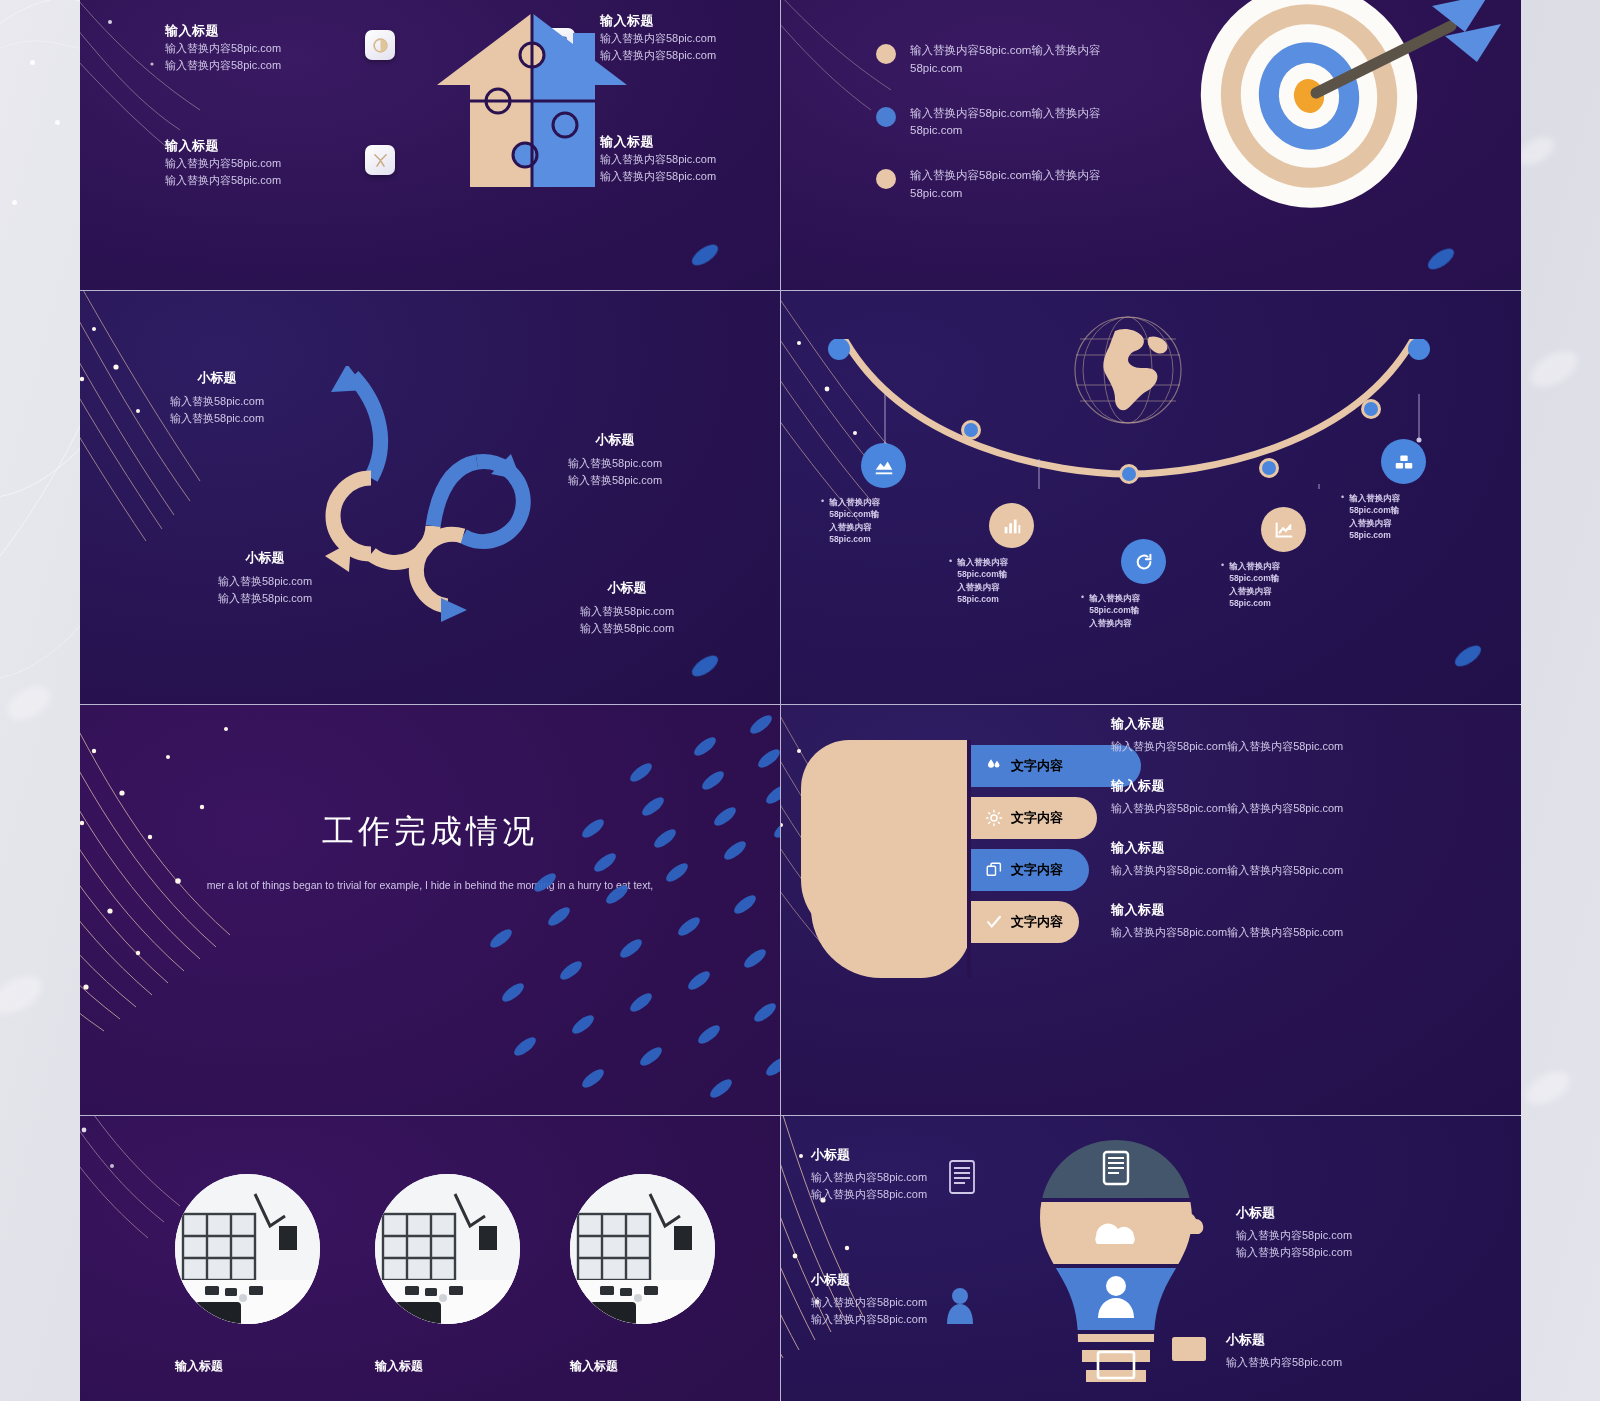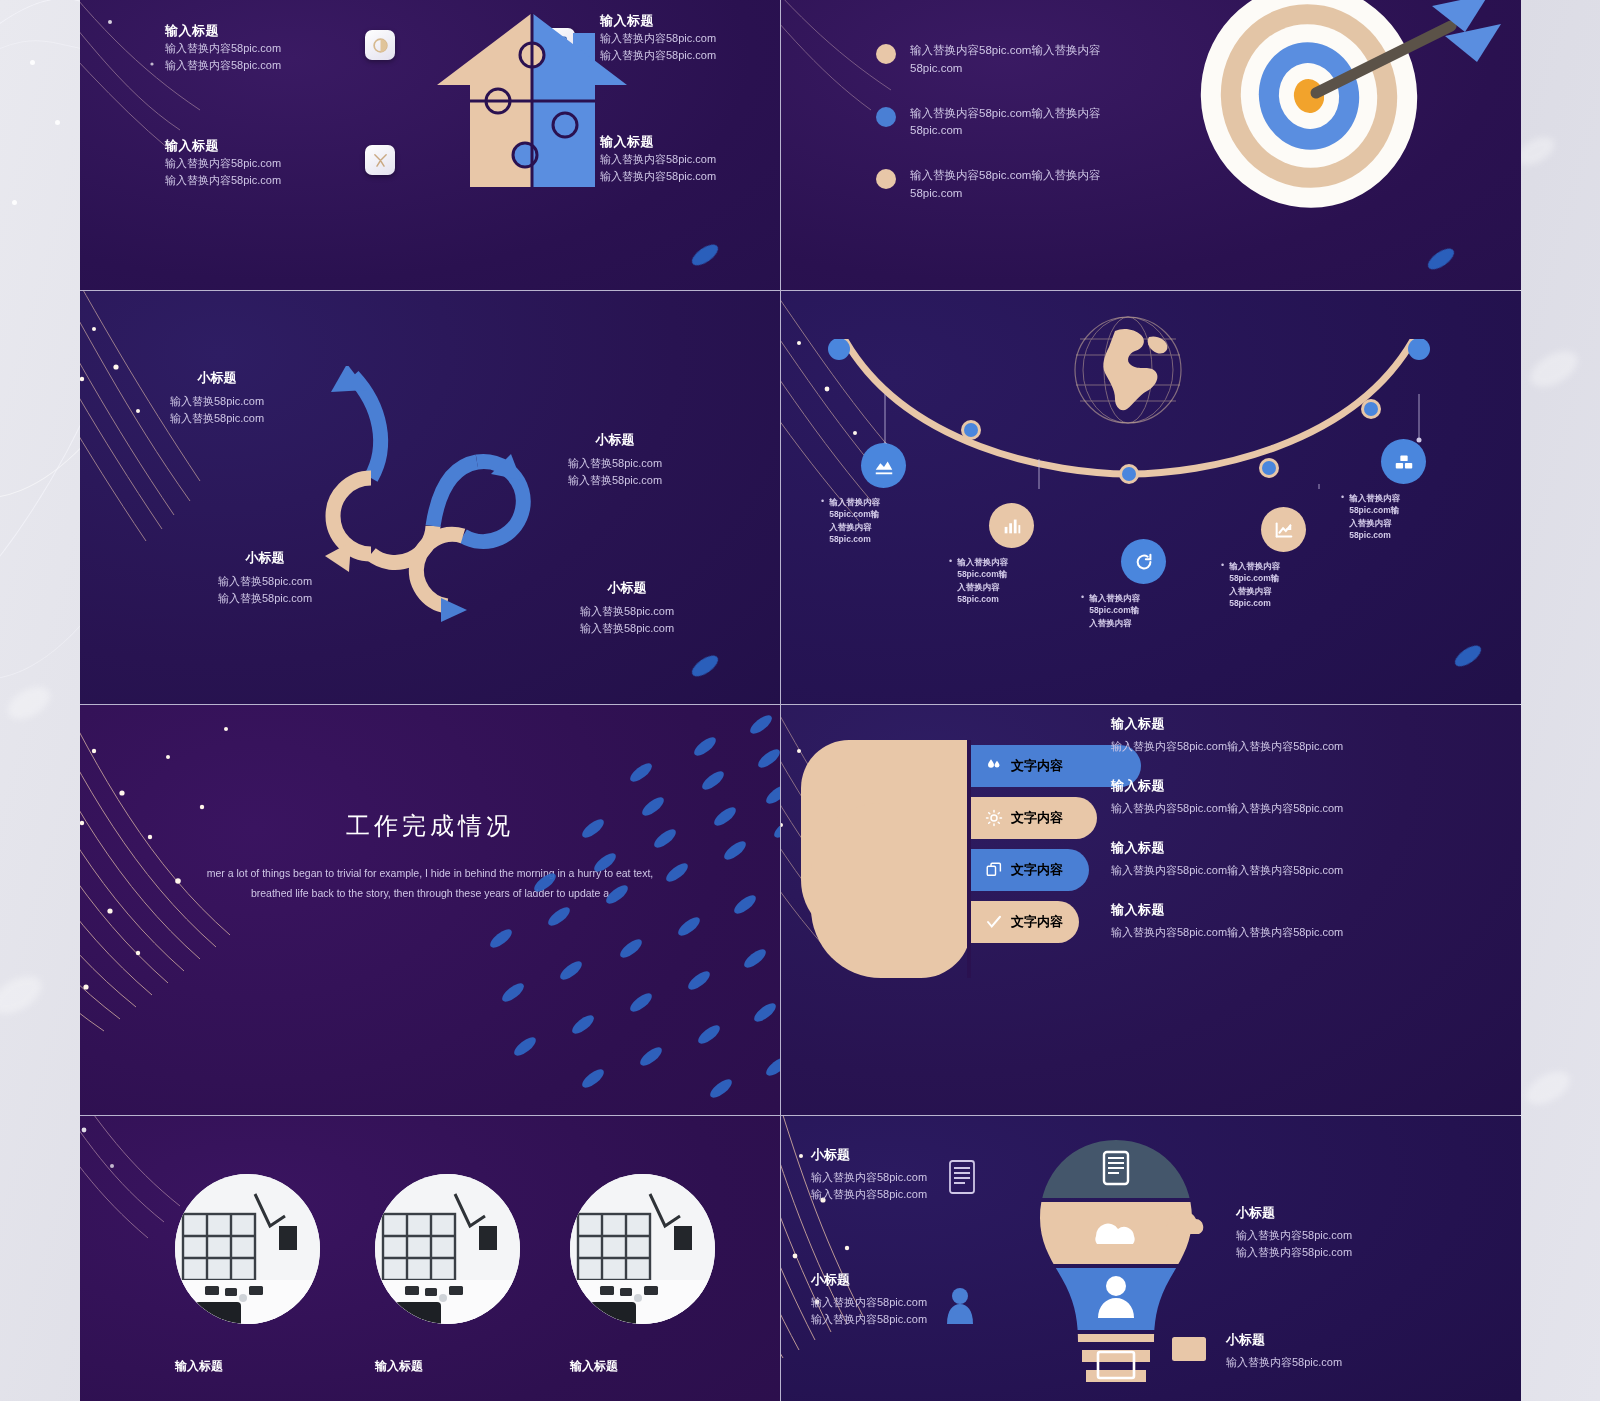--- a/index.html
+++ b/index.html
@@ -80,21 +80,21 @@
               align-items:center; justify-content:center; margin:0 auto; }
   .s4 .circ svg { width:22px; height:22px; }
   .s4 .ntext { display:flex; gap:5px; margin-top:8px; }
   .s4 .ndot { color:#cdc4e4; font-size:9px; line-height:1.2; }
   .s4 .ncopy { color:#d2cae8; font-size:8.5px; line-height:1.45; font-weight:600; }
 
   
   .s5 .center { position:absolute; left:0; top:95px; width:100%; text-align:center; }
   .num02 { font-size:58px; font-weight:700; color:#f2eefb; letter-spacing:2px;
            font-family:"DejaVu Sans", sans-serif; line-height:1; }
-  .cn-title { font-size:24px; color:#ffffff; font-weight:500; letter-spacing:4px; margin-top:10px; }
+  .cn-title { font-size:32px; color:#ffffff; font-weight:500; letter-spacing:4px; margin-top:10px; }
   .en-line { color:#cfc6e6; font-size:10.5px; line-height:1.9; margin-top:22px; }
 
   
   .palm { position:absolute; left:20px; top:35px; width:170px; height:200px;
           background:#e8c7a8; border-radius:48px 0 0 60px; }
   .finger { position:absolute; height:42px; border-radius:0 24px 24px 0;
             display:flex; align-items:center; gap:8px; padding-left:14px; }
   .finger svg { width:18px; height:18px; flex:0 0 18px; }
   .finger span { font-size:13px; font-weight:600; }
   .s6 .rlist { position:absolute; left:330px; top:10px; width:300px; }
@@ -500,21 +500,20 @@
           <circle cx="46" cy="292" r="2.6"></circle>
             <circle cx="128" cy="62" r="2"></circle>
           <circle cx="162" cy="112" r="2.2"></circle>
             <circle cx="186" cy="34" r="2"></circle>
         </g>
       </svg>
 
       <div class="center">
         <div class="cn-title">工作完成情况</div>
         <div class="en-line">mer a lot of things began to trivial for example, I hide in behind the morning in a hurry to eat text,</div>
-        <div class="en-line" style="margin-top:0">breathed life back to the story,  then through these years of ladder to update a</div>
       </div>
 
       <div class="dashes">
         <div class="dash" style="left:548px;top:62px"></div>
         <div class="dash" style="left:612px;top:36px"></div>
         <div class="dash" style="left:668px;top:14px"></div>
         <div class="dash" style="left:500px;top:118px"></div>
         <div class="dash" style="left:560px;top:96px"></div>
         <div class="dash" style="left:620px;top:70px"></div>
         <div class="dash" style="left:676px;top:48px"></div>

